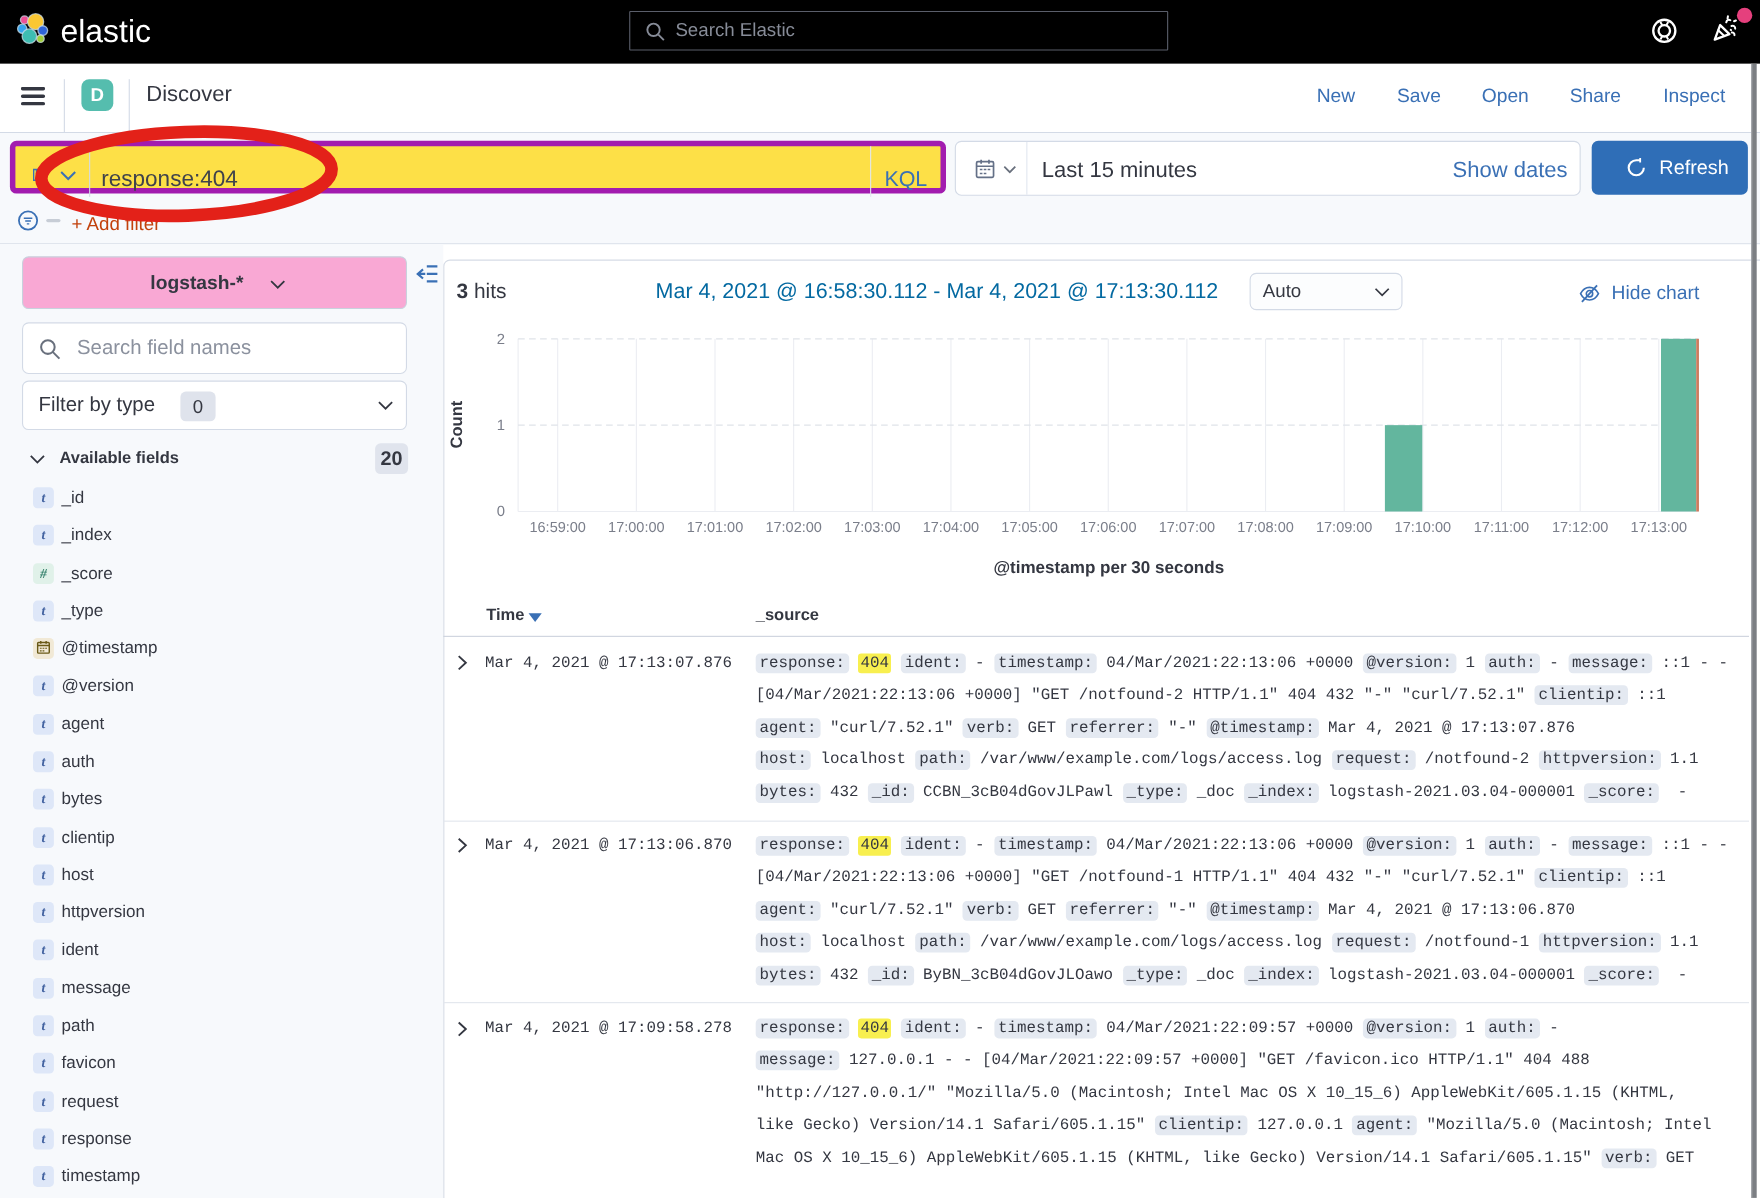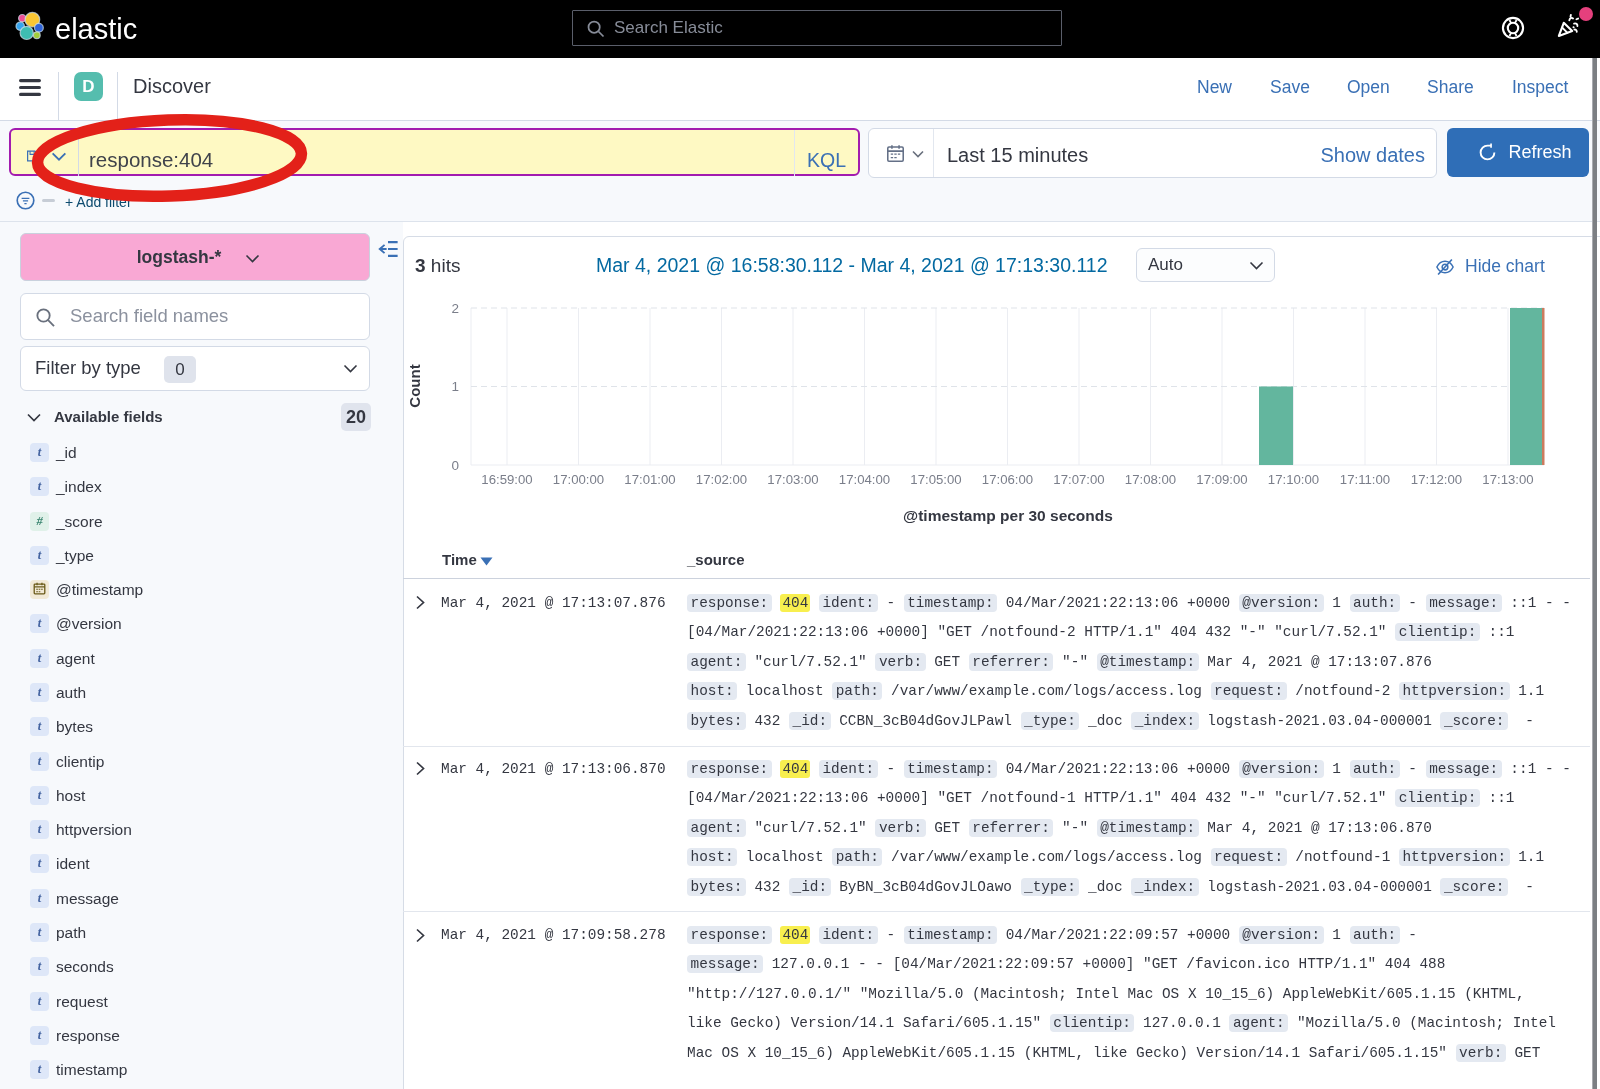--- a/index.html
+++ b/index.html
@@ -14,30 +14,30 @@
 
   
   #nav { position:absolute; left:0; top:58px; width:1600px; height:63px; background:#fff; border-bottom:1px solid #d3dae6; }
   .vsep { position:absolute; top:14px; height:49px; width:1px; background:#d3dae6; }
   #dbadge { position:absolute; left:74px; top:14px; width:29px; height:29px; background:#55bdae; border-radius:7px; color:#fff; font-weight:700; font-size:17px; text-align:center; line-height:29px; }
   #nav .title { position:absolute; left:133px; top:17px; font-size:20px; font-weight:500; color:#343741; }
   .navlink { position:absolute; top:19px; font-size:17.5px; color:#3a70b5; }
 
   
   #qsec { position:absolute; left:0; top:121px; width:1600px; height:101px; background:#f7f9fc; border-bottom:1px solid #dde3ec; }
-  #qbar { position:absolute; left:9px; top:7px; width:851px; height:48px; background:#fef9c3; border:2px solid #a21caf; border-radius:6px; }
+  #qbar { position:absolute; left:9px; top:7px; width:851px; height:48px; background:#fde047; border:5px solid #a21caf; border-radius:6px; }
   #qbar .left { position:absolute; left:0; top:0; width:68px; height:46px; border-right:1px solid #d3dae6; }
   #qbar .qtext { position:absolute; left:78px; top:18px; font-size:20.5px; color:#40434b; }
   #qbar .kql { position:absolute; right:0px; top:0; width:64px; height:46px; border-left:1px solid #e2e7ef; font-size:19.5px; color:#3a70b5; text-align:center; line-height:60px; }
   #dpick { position:absolute; left:868px; top:7px; width:569px; height:50px; background:#fff; border:1px solid #d3dae6; border-radius:6px; }
   #dpick .cal { position:absolute; left:0; top:0; width:65px; height:48px; border-right:1px solid #e2e7ef; }
   #dpick .dtext { position:absolute; left:78px; top:15px; font-size:20px; color:#343741; }
   #dpick .show { position:absolute; right:11px; top:15px; font-size:20px; color:#3a70b5; }
   #refreshbtn { position:absolute; left:1447px; top:7px; width:142px; height:49px; background:#2f6eb7; border-radius:6px; color:#fff; font-size:18px; text-align:center; line-height:49px; }
-  #addfilter { position:absolute; left:65px; top:73px; font-size:14px; color:#0c4a6e; }
+  #addfilter { position:absolute; left:65px; top:73px; font-size:17px; color:#c2410c; }
 
   
   #side { position:absolute; left:0; top:222px; width:403px; height:867px; background:#f7f9fc; }
   #ipsel { position:absolute; left:20px; top:11px; width:350px; height:48px; background:#f9a8d4; border:1px solid #c9d1dd; border-radius:6px; text-align:center; }
   #ipsel b { font-size:17.5px; color:#343741; line-height:46px; }
   #fsearch { position:absolute; left:20px; top:71px; width:350px; height:47px; background:#fff; border:1px solid #d3dae6; border-radius:6px; }
   #fsearch span { position:absolute; left:49px; top:11px; font-size:18.5px; color:#8b919e; }
   #ftype { position:absolute; left:20px; top:124px; width:350px; height:45px; background:#fff; border:1px solid #d3dae6; border-radius:6px; }
   #ftype .lbl { position:absolute; left:14px; top:10px; font-size:18.5px; color:#343741; }
   #ftype .badge { position:absolute; left:143px; top:9px; width:32px; height:27px; background:#dfe3ec; border-radius:5px; text-align:center; line-height:27px; font-size:17px; color:#343741; }
@@ -217,21 +217,21 @@
     <div class="frow" style="top:392px"><span class="ftok">t</span><span class="fname">@version</span></div>
     <div class="frow" style="top:427px"><span class="ftok">t</span><span class="fname">agent</span></div>
     <div class="frow" style="top:461px"><span class="ftok">t</span><span class="fname">auth</span></div>
     <div class="frow" style="top:495px"><span class="ftok">t</span><span class="fname">bytes</span></div>
     <div class="frow" style="top:530px"><span class="ftok">t</span><span class="fname">clientip</span></div>
     <div class="frow" style="top:564px"><span class="ftok">t</span><span class="fname">host</span></div>
     <div class="frow" style="top:598px"><span class="ftok">t</span><span class="fname">httpversion</span></div>
     <div class="frow" style="top:632px"><span class="ftok">t</span><span class="fname">ident</span></div>
     <div class="frow" style="top:667px"><span class="ftok">t</span><span class="fname">message</span></div>
     <div class="frow" style="top:701px"><span class="ftok">t</span><span class="fname">path</span></div>
-    <div class="frow" style="top:735px"><span class="ftok">t</span><span class="fname">seconds</span></div>
+    <div class="frow" style="top:735px"><span class="ftok">t</span><span class="fname">favicon</span></div>
     <div class="frow" style="top:770px"><span class="ftok">t</span><span class="fname">request</span></div>
     <div class="frow" style="top:804px"><span class="ftok">t</span><span class="fname">response</span></div>
     <div class="frow" style="top:838px"><span class="ftok">t</span><span class="fname">timestamp</span></div>
   </div>
 
   <div id="main">
     <div id="hits"><b>3</b> hits</div>
     <div id="rangetitle">Mar 4, 2021 @ 16:58:30.112 - Mar 4, 2021 @ 17:13:30.112</div>
     <div id="autosel">
       <span>Auto</span>

